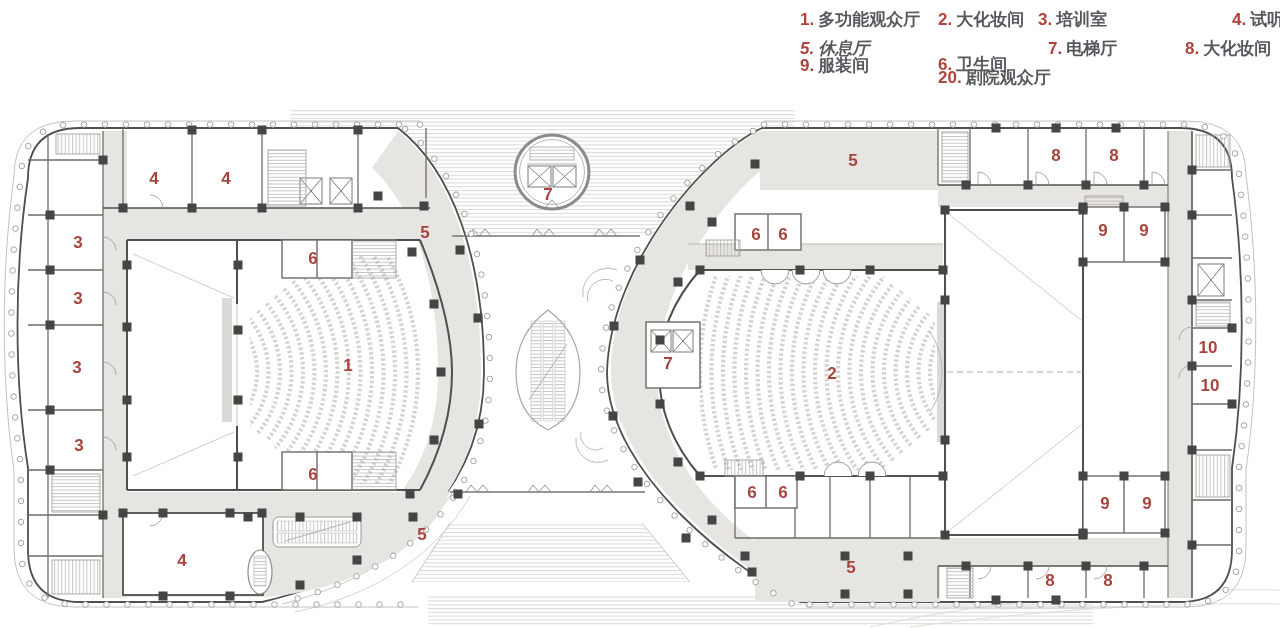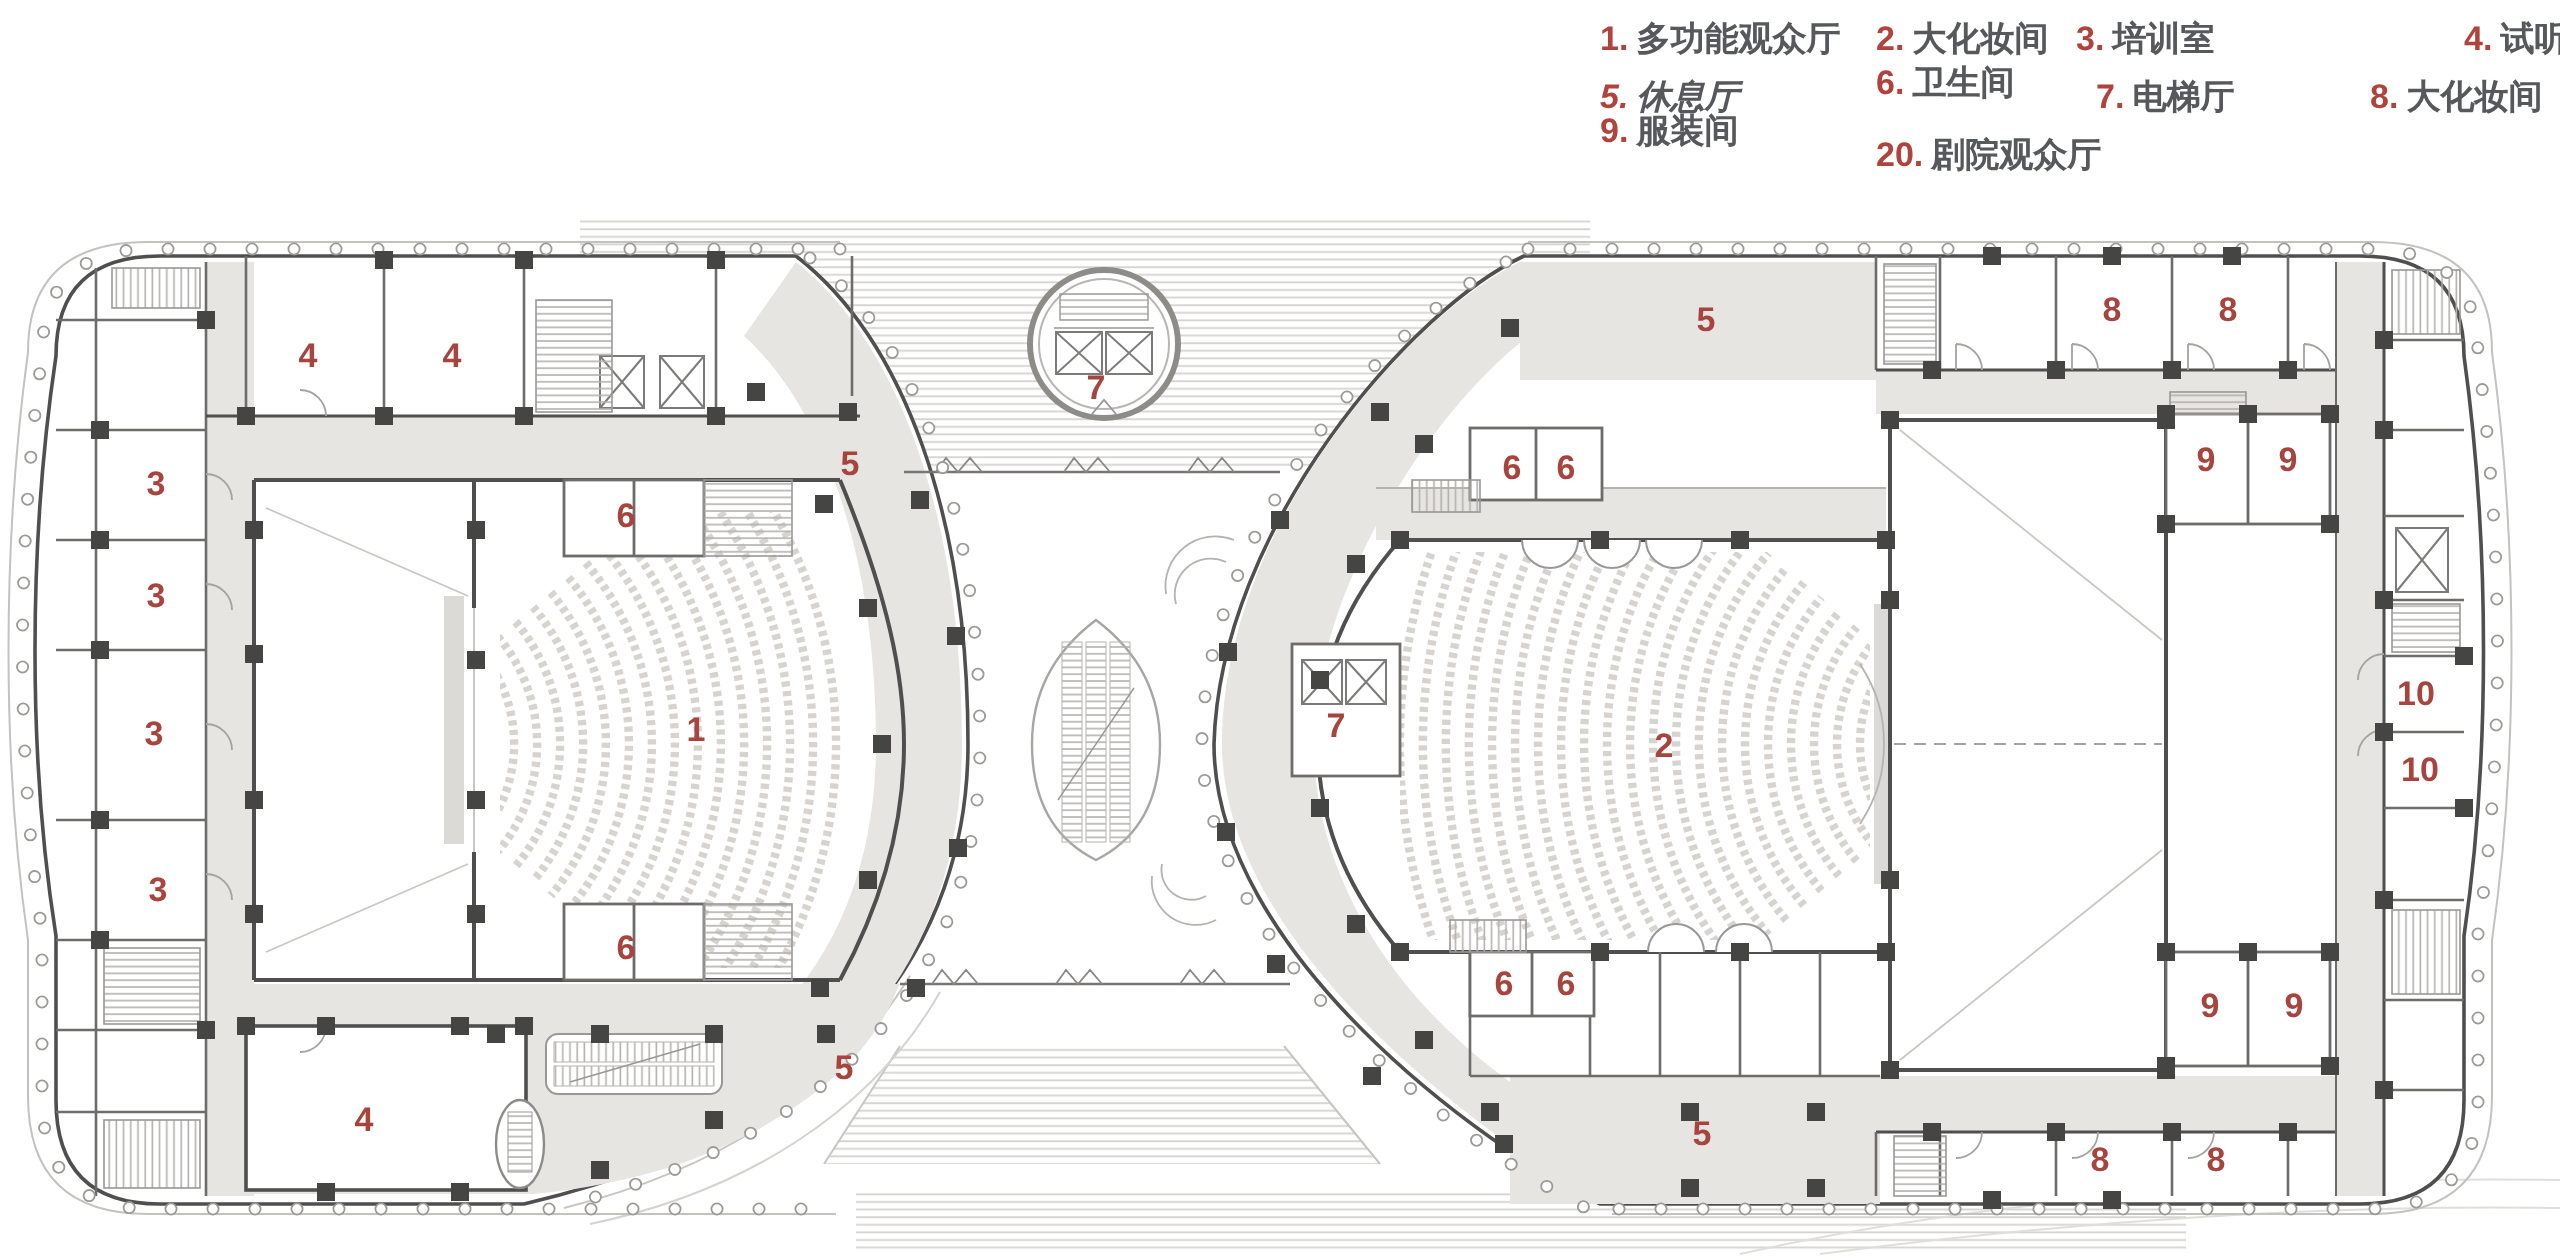--- a/index.html
+++ b/index.html
@@ -588,18 +588,18 @@
       <text x="1210" y="385" text-anchor="middle" dominant-baseline="central" font-size="17" font-family="&quot;Liberation Sans&quot;, sans-serif" class="plan-num">10</text>
     </g>
 </svg>
 
 <div id="legend">
     <div class="legend-item" style="left: 800px; top: 10px;"><span class="legend-num">1.</span><span class="legend-label">多功能观众厅</span></div>
     <div class="legend-item" style="left: 938px; top: 10px;"><span class="legend-num">2.</span><span class="legend-label">大化妆间</span></div>
     <div class="legend-item" style="left: 1038px; top: 10px;"><span class="legend-num">3.</span><span class="legend-label">培训室</span></div>
     <div class="legend-item" style="left: 1185px; top: 10px; margin-left: 47px;"><span class="legend-num">4.</span><span class="legend-label">试听室</span></div>
     <div class="legend-item" style="left: 800px; top: 39px; font-style: italic;"><span class="legend-num">5.</span><span class="legend-label">休息厅</span></div>
-    <div class="legend-item" style="left: 938px; top: 32px;"><span class="legend-num">6.</span><span class="legend-label">卫生间</span></div>
+    <div class="legend-item" style="left: 938px; top: 55px;"><span class="legend-num">6.</span><span class="legend-label">卫生间</span></div>
     <div class="legend-item" style="left: 1048px; top: 39px;"><span class="legend-num">7.</span><span class="legend-label">电梯厅</span></div>
     <div class="legend-item" style="left: 1185px; top: 39px;"><span class="legend-num">8.</span><span class="legend-label">大化妆间</span></div>
     <div class="legend-item" style="left: 800px; top: 56px;"><span class="legend-num">9.</span><span class="legend-label">服装间</span></div>
     <div class="legend-item" style="left: 938px; top: 68px;"><span class="legend-num">20.</span><span class="legend-label">剧院观众厅</span></div>
   </div>
 
 </body></html>

